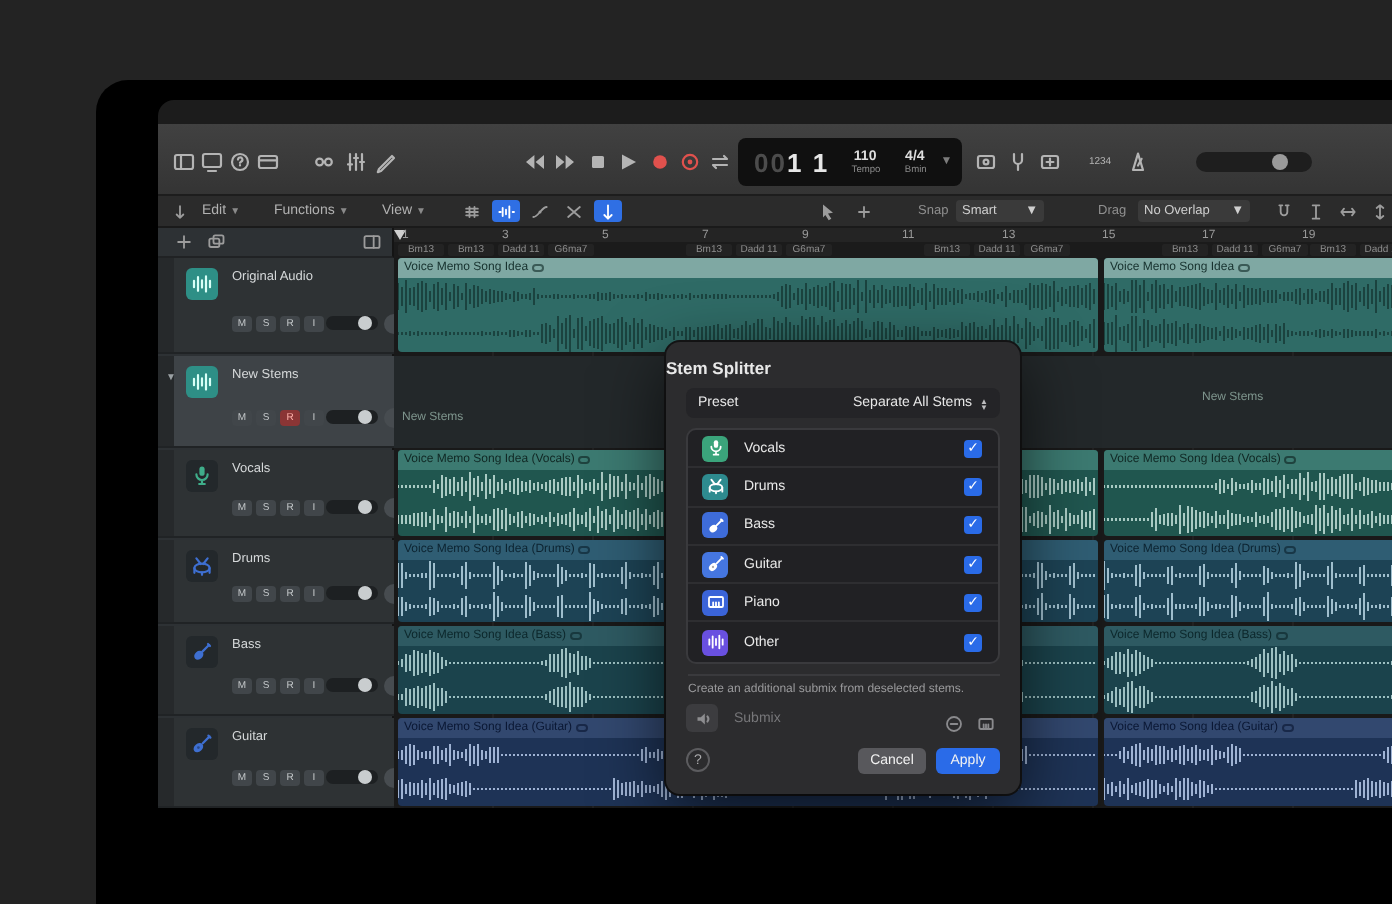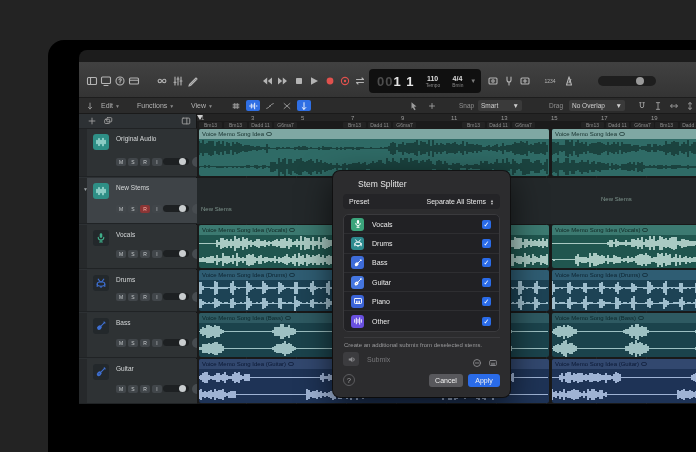--- a/index.html
+++ b/index.html
@@ -64,21 +64,21 @@
   .lane{position:absolute;left:0;width:520px;}
   .region{position:absolute;top:0;bottom:1px;border-radius:2px;overflow:hidden;}
   .rhead{position:absolute;left:0;top:0;right:0;height:10px;font-size:6px;line-height:10px;padding-left:3px;white-space:nowrap;display:flex;align-items:center;gap:2px;}
   .rbadge{display:inline-block;width:6px;height:4px;border:1px solid currentColor;border-radius:2px;opacity:.65;}
   .rbody{position:absolute;left:0;right:0;top:10px;bottom:0;}
   .rbody svg{display:block;}
   .nslabel{position:absolute;font-size:6px;color:#7f968e;}
   
   .dialog{left:254px;top:121px;width:177px;height:226px;background:#2c2c2e;border-radius:7px;
           box-shadow:0 10px 34px rgba(0,0,0,.65),0 0 0 1px #161617;z-index:50;color:#e8e8e8;}
-  .dtitle{position:absolute;left:25px;top:8px;font-size:8.5px;font-weight:normal;}
+  .dtitle{position:absolute;left:0;top:8px;font-size:8.5px;font-weight:bold;}
   .preset{position:absolute;left:10px;top:23px;width:157px;height:15px;background:#242427;border-radius:4px;
           display:flex;align-items:center;justify-content:space-between;padding:0 6px;font-size:7px;}
   .preset .ud{display:flex;flex-direction:column;line-height:3px;font-size:4px;color:#bdbdbf;margin-left:4px;}
   .stemlist{position:absolute;left:10px;top:43px;width:157px;height:118px;background:#212124;border:1px solid #3a3a3d;border-radius:5px;overflow:hidden;}
   .stemrow{position:relative;height:19.3px;border-bottom:1px solid #2e2e31;display:flex;align-items:center;}
   .stemrow:last-child{border-bottom:none;}
   .sico{width:13px;height:13px;border-radius:3px;margin-left:7px;display:flex;align-items:center;justify-content:center;color:#fff;}
   .sico svg{width:10px;height:10px;}
   .slabel{font-size:7px;margin-left:8px;color:#eaeaea;}
   .chk{position:absolute;right:8px;width:9px;height:9px;border-radius:2px;background:#2a6be8;color:#fff;

